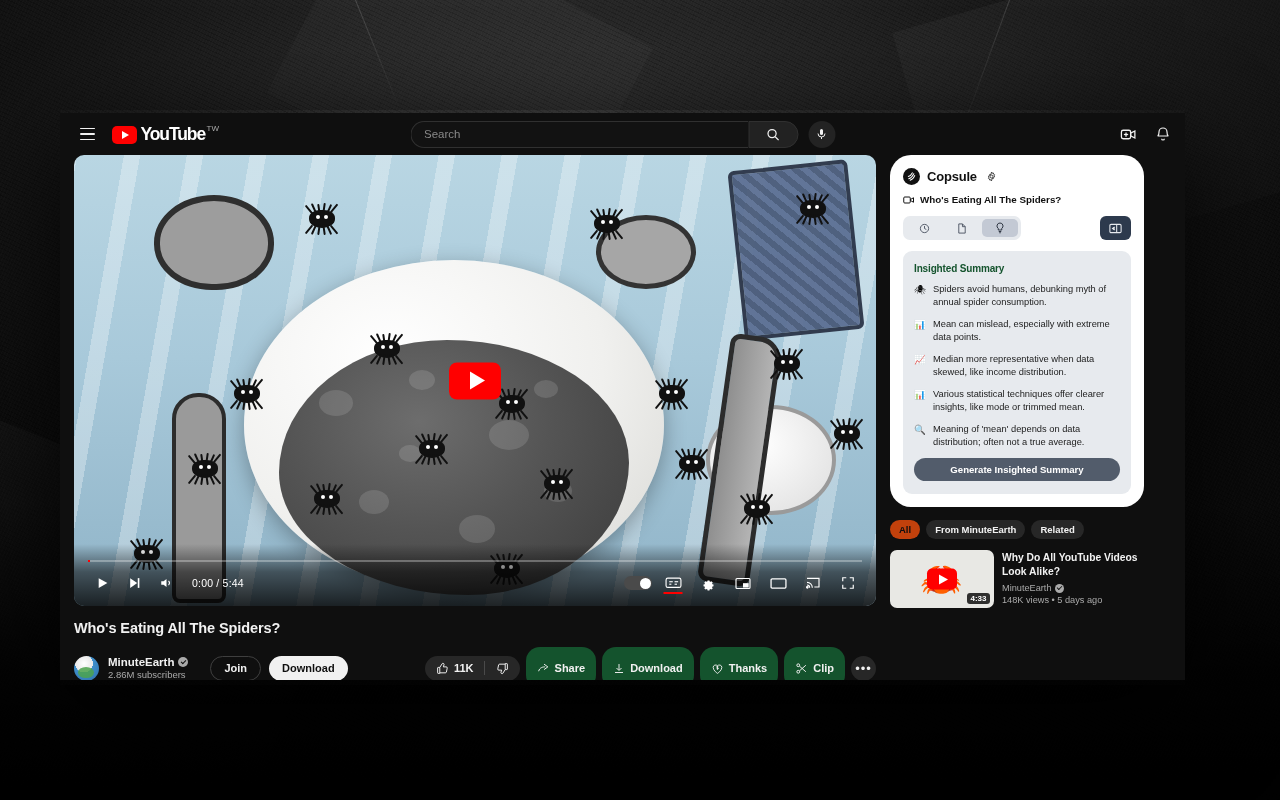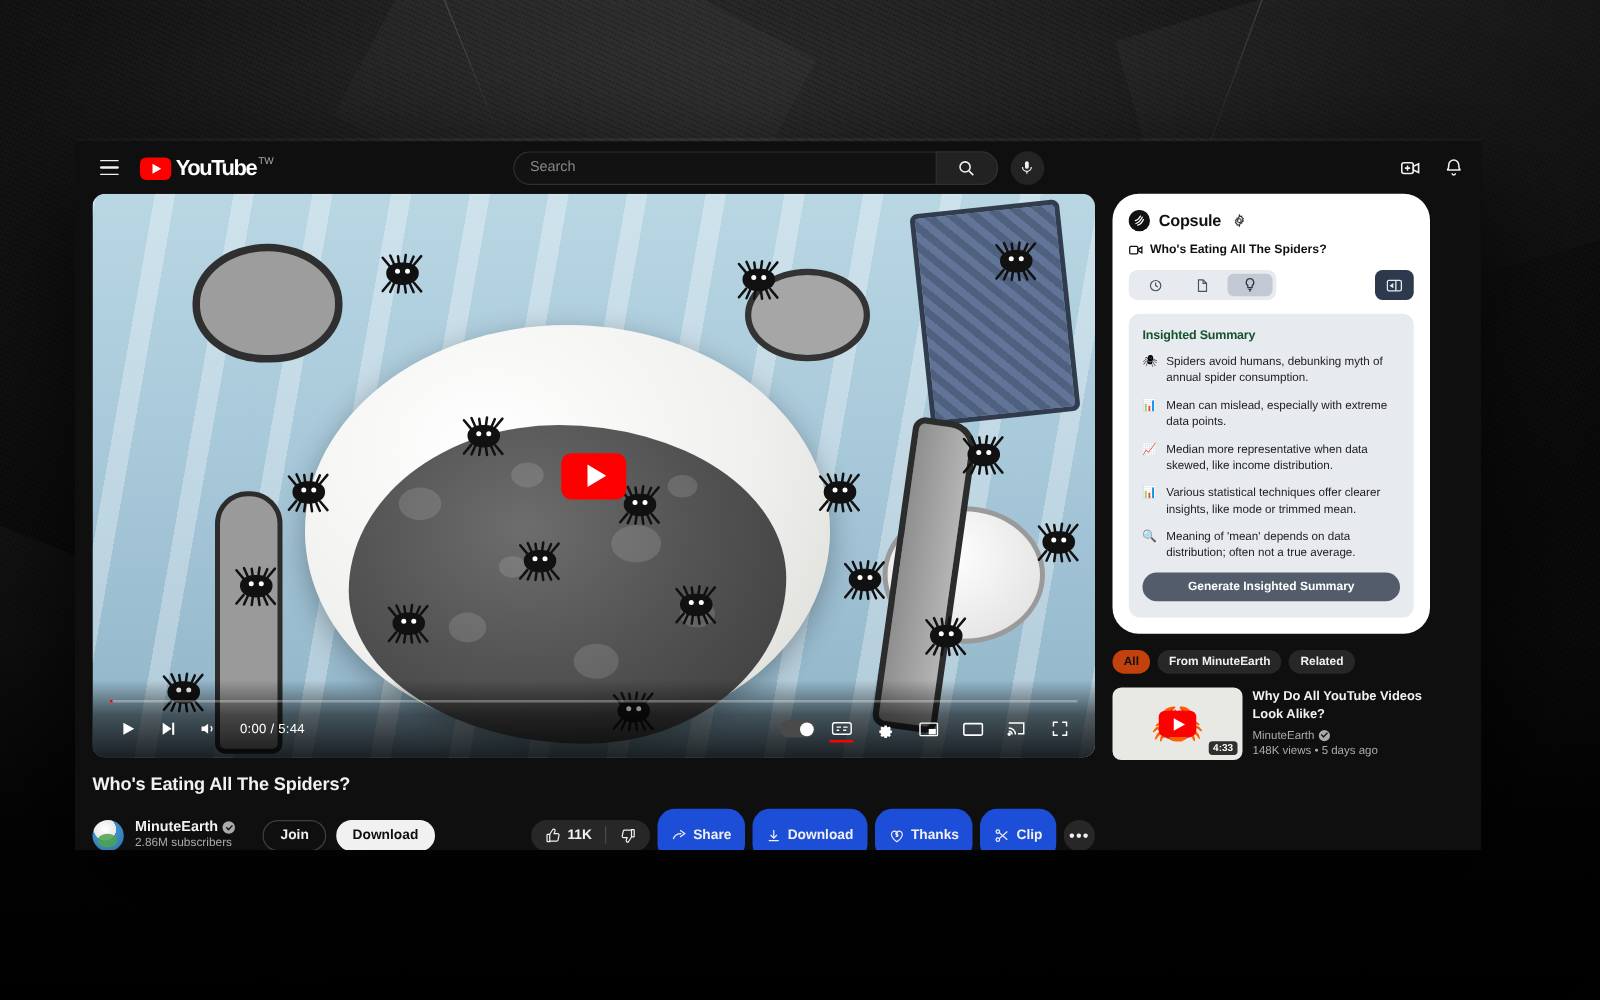--- a/index.html
+++ b/index.html
@@ -230,21 +230,21 @@
     border-bottom: 1.4px solid #0f0f0f; transform: rotate(-45deg); margin-top:-1px; }
   #sub-count { color: #aaa; font-size: 9.5px; margin-top: 1px; }
   #join-btn { margin-left: 22px; height: 25px; padding: 0 13px; border-radius: 14px;
     border: 1px solid #3f3f3f; color: #f1f1f1; font-size: 11px; font-weight: 600;
     display: flex; align-items: center; background: transparent; cursor: pointer; }
   #subscribe-btn { margin-left: 8px; height: 25px; padding: 0 13px; border-radius: 14px;
     background: #f1f1f1; color: #0f0f0f; font-size: 11px; font-weight: 700;
     display: flex; align-items: center; border: none; cursor: pointer; }
 
   #actions-row { margin-left: auto; display: flex; align-items: center; gap: 6px; }
-  .action-pill { height: 42px; border-radius: 14px; background: #1d4ed8; color: #f1f1f1;
+  .action-pill { height: 42px; border-radius: 14px; background: #14532d; color: #f1f1f1;
     display: flex; align-items: center; gap: 5px; padding: 0 11px; font-size: 11px;
     font-weight: 600; cursor: pointer; border: none; }
   #like-group { display: flex; align-items: center; height: 25px; border-radius: 14px;
     background: #272727; }
   #like-btn { display: flex; align-items: center; gap: 5px; padding: 0 10px 0 11px;
     color: #f1f1f1; font-size: 11px; font-weight: 600; cursor: pointer; height: 25px; }
   #like-divider { width: 1px; height: 14px; background: #4a4a4a; }
   #dislike-btn { display: flex; align-items: center; padding: 0 11px; cursor: pointer; height: 25px; }
   #more-btn { width: 25px; height: 25px; border-radius: 50%; background: #272727;
     display: flex; align-items: center; justify-content: center; cursor: pointer;

